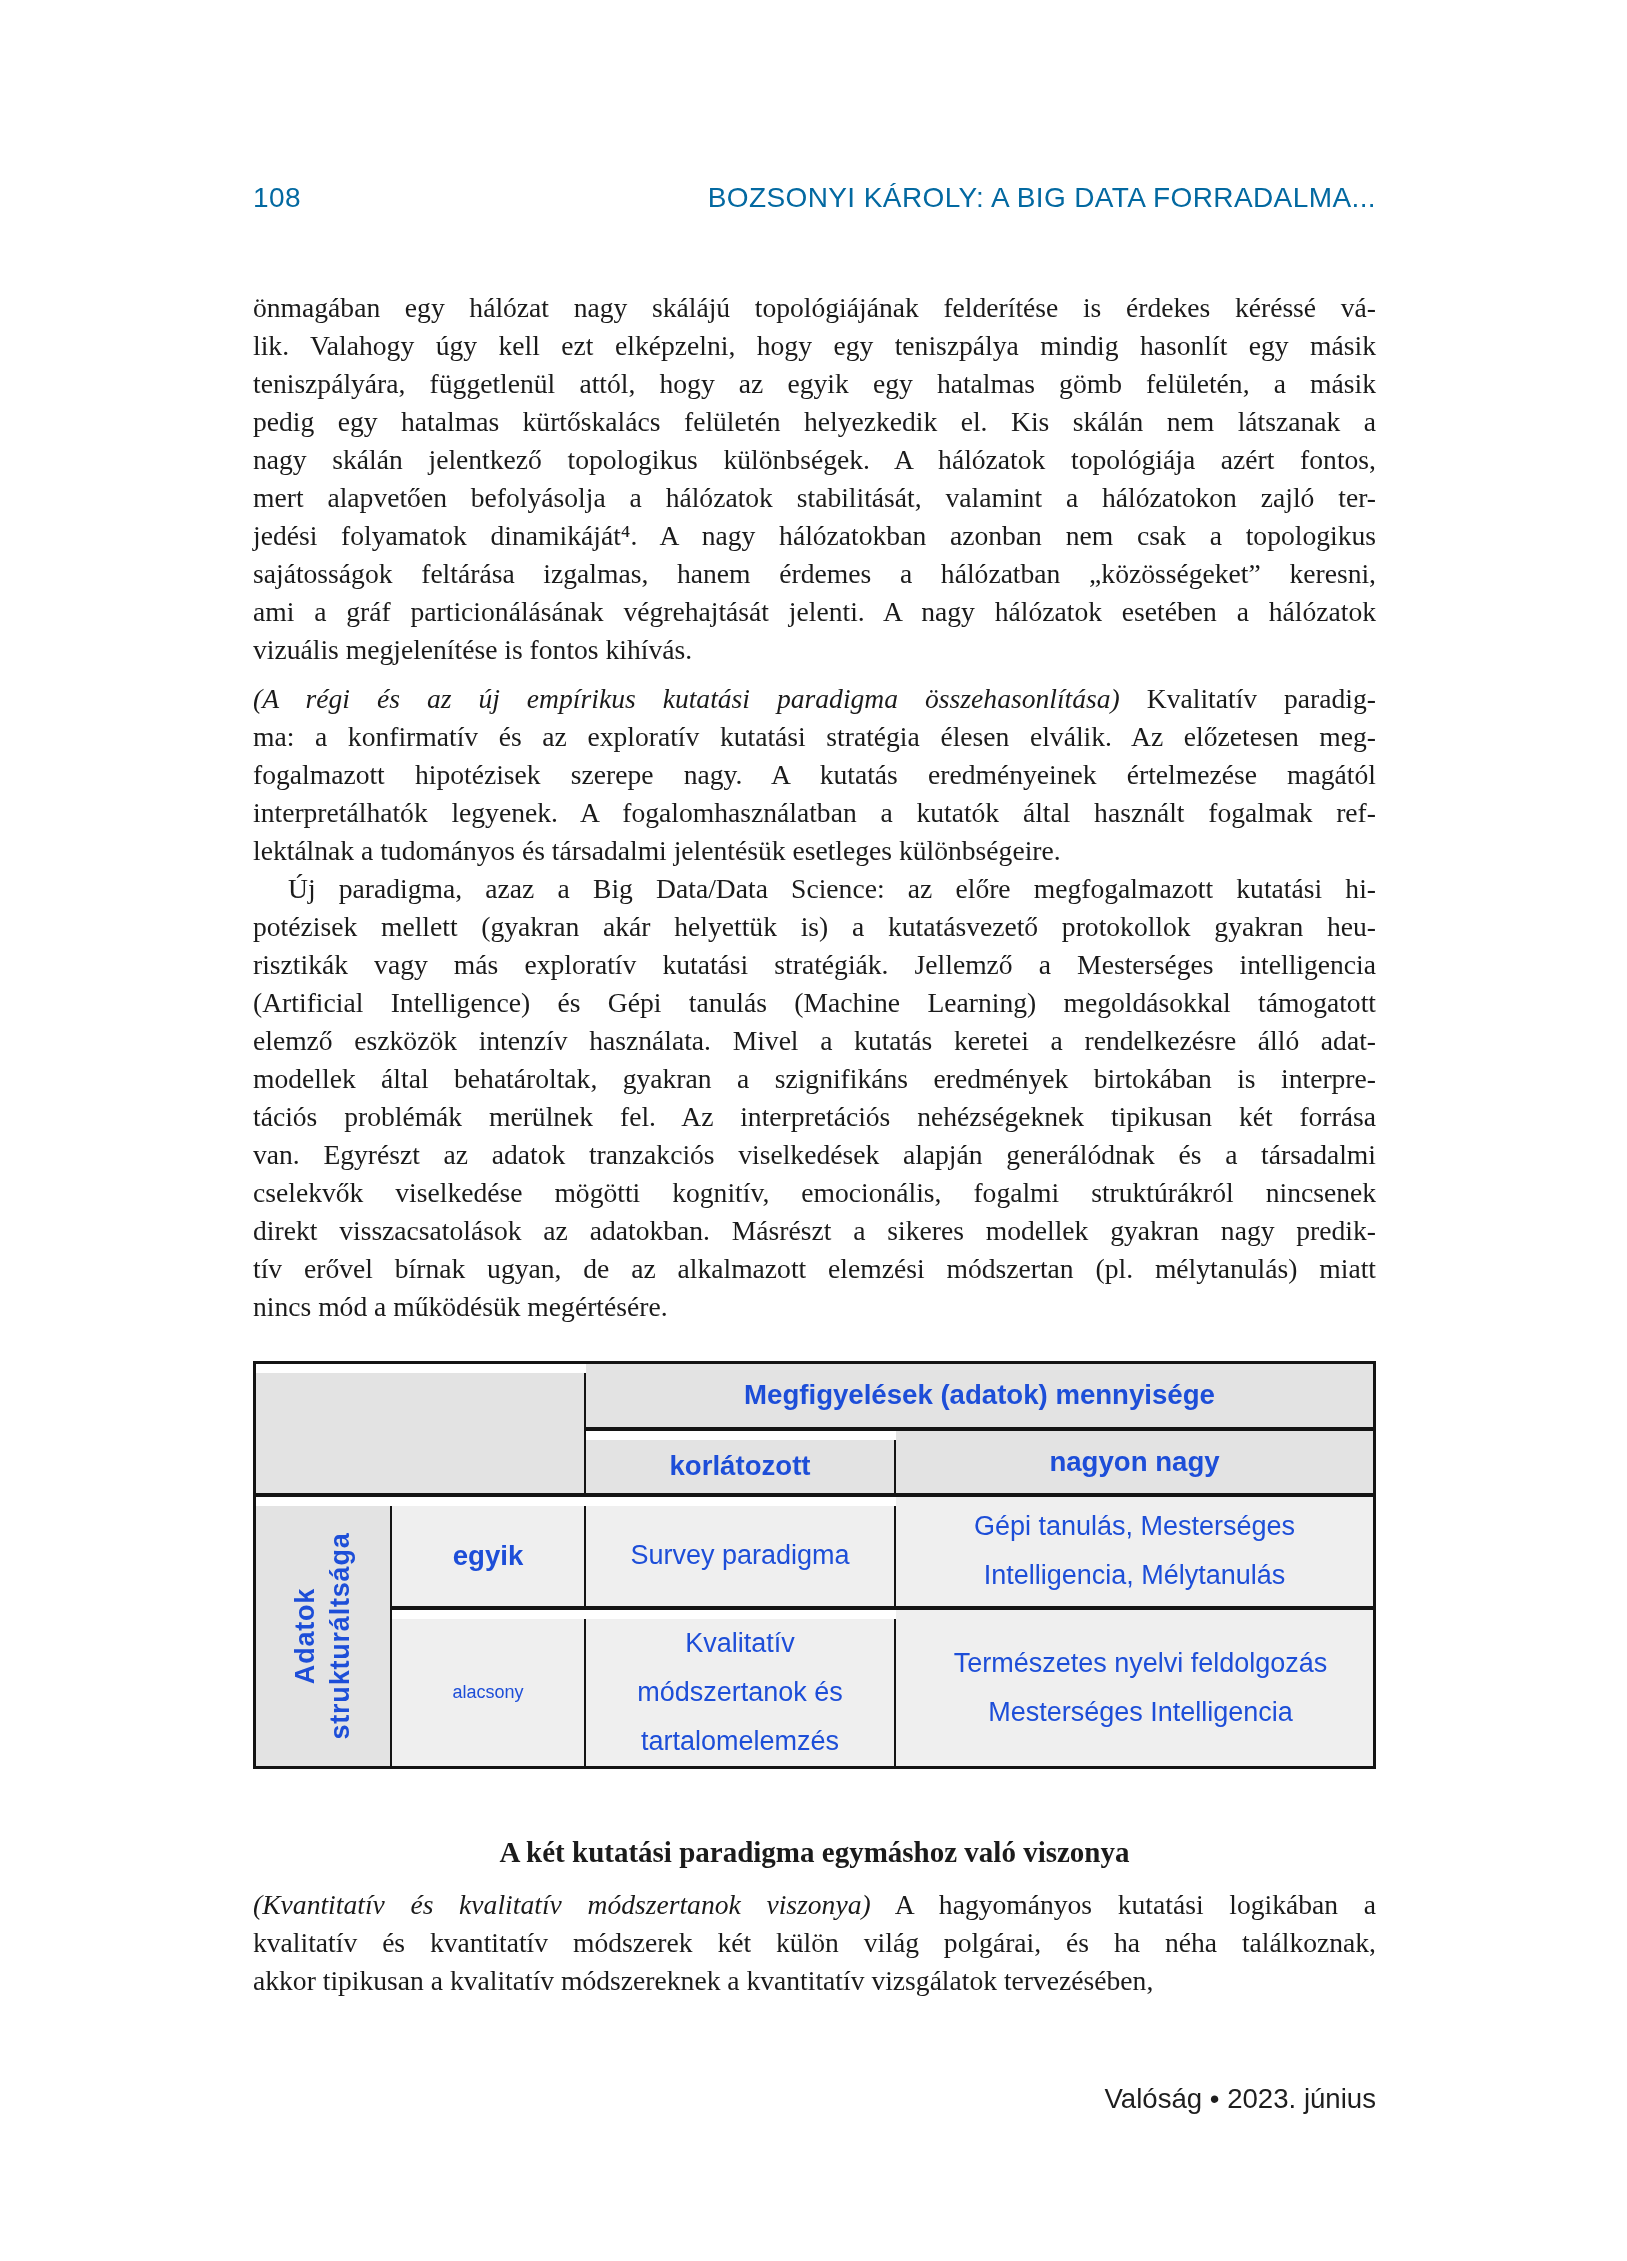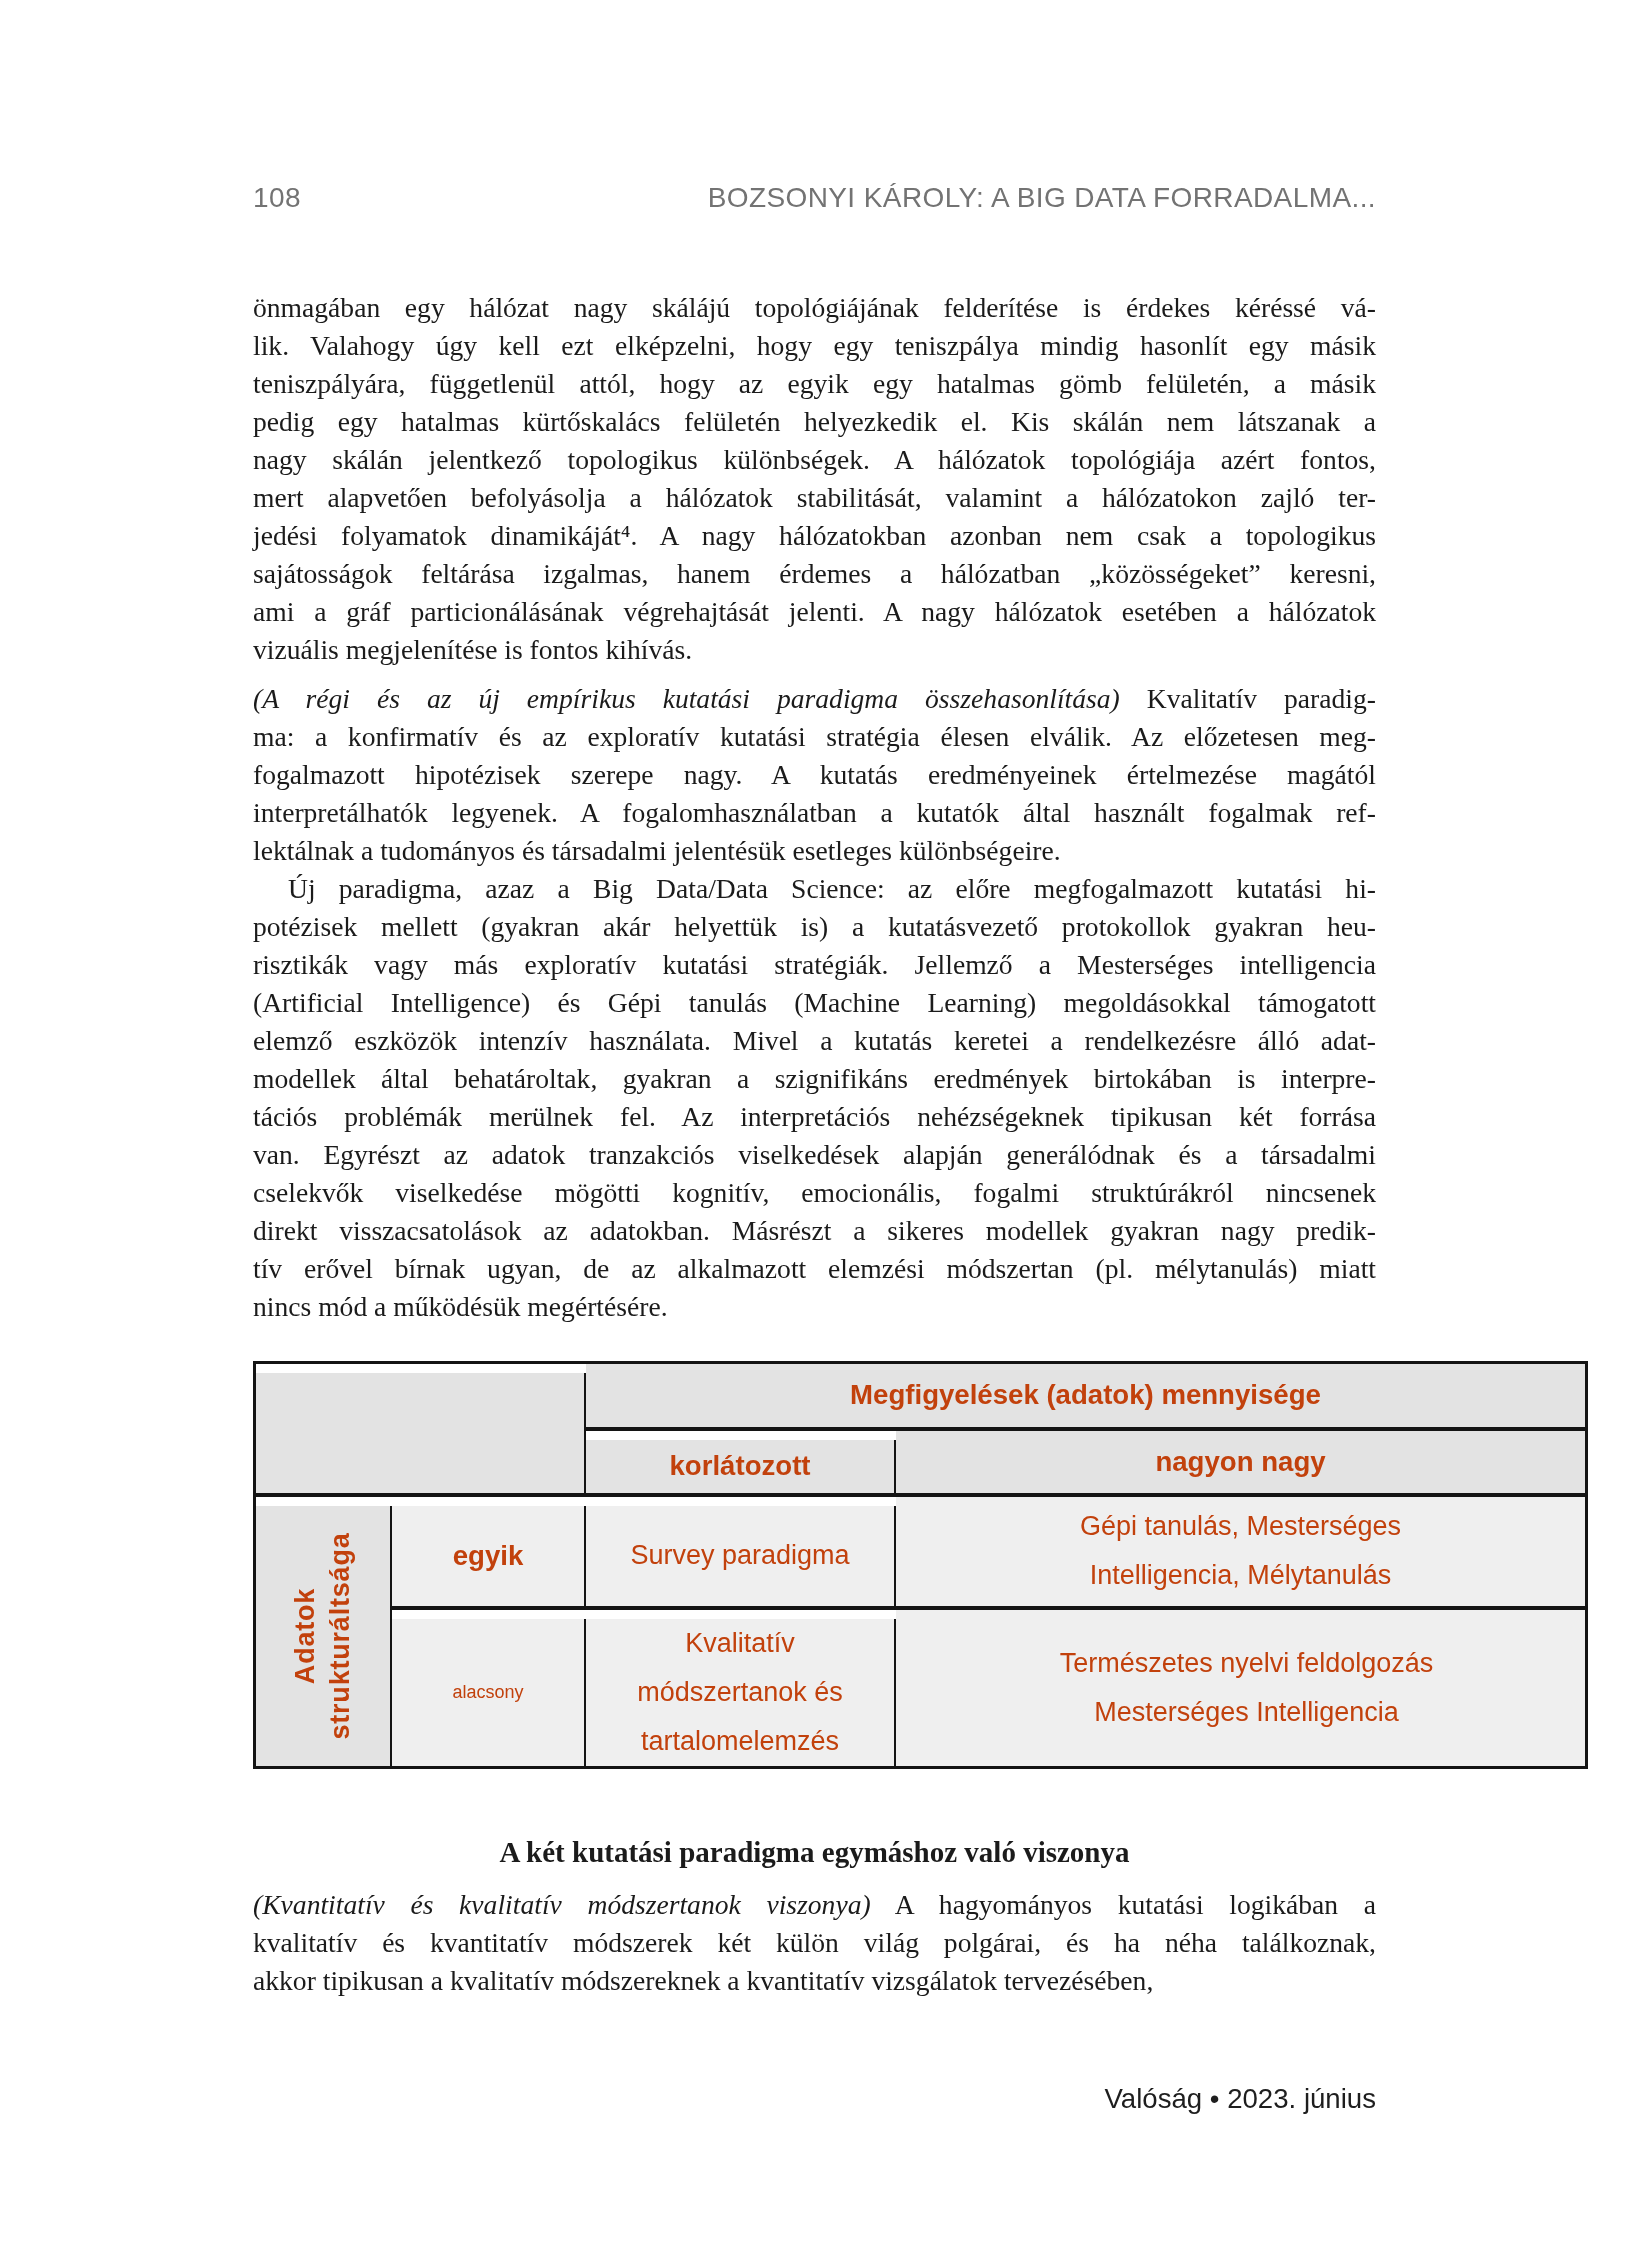--- a/index.html
+++ b/index.html
@@ -11,46 +11,46 @@
     -webkit-font-smoothing: antialiased;
   }
   .page { width: 1628px; height: 2261px; position: relative; overflow: hidden; }
   .content { margin: 0 252px 0 253px; }
 
   
   .runhead {
     padding-top: 182px;
     display: flex; justify-content: space-between; align-items: baseline;
     font-family: "Liberation Sans", sans-serif;
-    font-size: 28px; letter-spacing: 0.4px; color: #737373;
+    font-size: 28px; letter-spacing: 0.4px; color: #0369a1;
   }
 
   
   .bodytext { margin-top: 75px; }
   .para { margin: 0; }
   .para.gap { margin-top: 10.7px; }
   .line {
     font-size: 27.6px; line-height: 38px;
     text-align: justify; text-align-last: justify;
     white-space: normal;
   }
   .line.last { text-align-last: left; }
   .line.indent { text-indent: 35px; }
   .it { font-style: italic; }
 
   
   .cmp-table {
     margin-top: 35px;
-    width: 1335px; box-sizing: border-box;
+    width: 1123px; box-sizing: border-box;
     border: 3.8px solid #141414;
     display: grid;
     grid-template-columns: 136px 194px 310px 1fr;
     grid-template-rows: 67px 66px 113px 156px;
     font-family: "Liberation Sans", sans-serif;
-    color: #c2410c;
+    color: #1d4ed8;
   }
   .cell { box-sizing: border-box; display: flex; align-items: center; justify-content: center; text-align: center; }
   .hdr-bg { background: #e3e3e3; }
   .data-bg { background: #efefef; }
   .br { border-right: 2.3px solid #141414; margin-top: 9px; }
   .bb-thick { border-bottom: 4.6px solid #141414; }
   .c-corner   { grid-column: 1 / 3; grid-row: 1 / 3; }
   .c-grouphdr { grid-column: 3 / 5; grid-row: 1 / 2; font-weight: bold; font-size: 27.6px; }
   .c-korl     { grid-column: 3 / 4; grid-row: 2 / 3; font-weight: bold; font-size: 27.6px; }
   .c-nagy     { grid-column: 4 / 5; grid-row: 2 / 3; font-weight: bold; font-size: 27.6px; }

